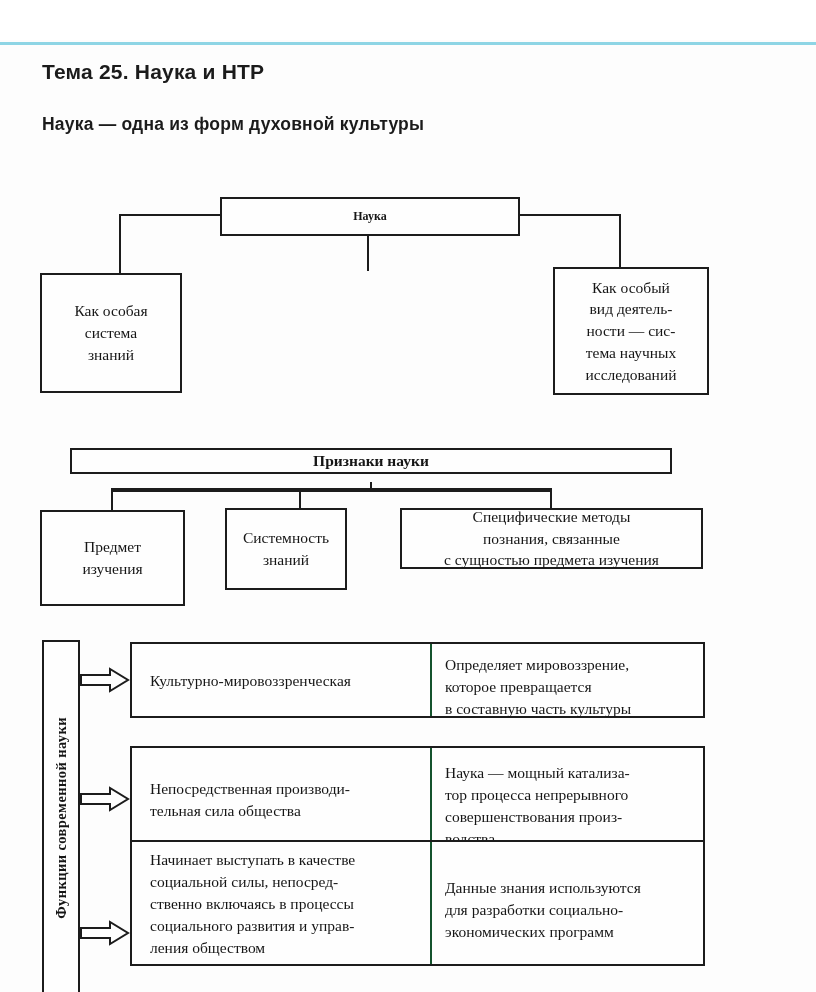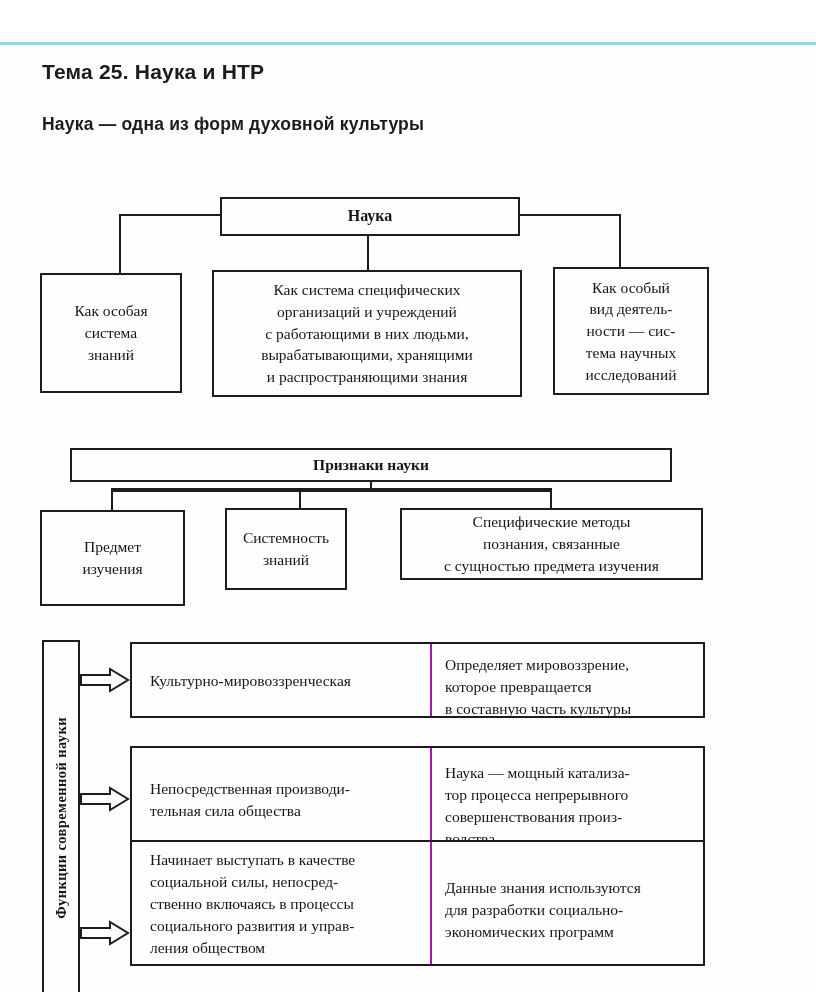--- a/index.html
+++ b/index.html
@@ -23,21 +23,21 @@
     text-align: center; white-space: pre-line;
     font-size: 15.5px; line-height: 1.4; padding: 4px 6px;
   }
   .box.bold { font-weight: 700; }
   .hline, .vline { position: absolute; background: #1c1c1c; }
   .fn-row {
     position: absolute; left: 130px; width: 575px;
     border: 2px solid #1c1c1c; background: #fefefe; display: flex;
   }
   .fn-left {
-    width: 300px; border-right: 2px solid #a21caf;
+    width: 300px; border-right: 2px solid #14532d;
     display: flex; align-items: center;
     padding: 6px 10px 5px 18px; white-space: pre-line;
     font-size: 15.5px; line-height: 1.42;
   }
   .fn-right {
     flex: 1; display: flex; align-items: center;
     padding: 19px 8px 6px 13px; white-space: pre-line;
     font-size: 15.5px; line-height: 1.42;
   }
   .vaxis {
@@ -55,55 +55,50 @@
 <body>
 
 <div class="page">
 
   <div class="accent" style="left:0; top:2px; width:816px; height:3px"></div>
   <div class="accent" style="left:0; top:958px; width:782px; height:4px"></div>
 
   <div class="title" style="left:42px; top:20px; font-size:21px">Тема 25. Наука и НТР</div>
   <div class="title" style="left:42px; top:74px; font-size:17.5px">Наука — одна из форм духовной культуры</div>
 
-  <div class="box bold" style="left:220px; top:157px; width:300px; height:39px; font-size:16px">Наука</div>
+  <div class="box bold" style="left:220px; top:157px; width:300px; height:39px; font-size:12px">Наука</div>
 
   <div class="hline" style="left:119px; top:174px; width:101px; height:2px"></div>
   <div class="vline" style="left:119px; top:174px; width:2px; height:60px"></div>
   <div class="hline" style="left:520px; top:174px; width:101px; height:2px"></div>
   <div class="vline" style="left:619px; top:174px; width:2px; height:54px"></div>
   <div class="vline" style="left:367px; top:196px; width:2px; height:35px"></div>
 
   <div class="box" style="left:40px; top:233px; width:142px; height:120px">Как особая
 система
 знаний</div>
-  <div class="box" style="left:212px; top:230px; width:310px; height:127px">Как система специфических
-организаций и учреждений
-с работающими в них людьми,
-вырабатывающими, хранящими
-и распространяющими знания</div>
   <div class="box" style="left:553px; top:227px; width:156px; height:128px">Как особый
 вид деятель-
 ности — сис-
 тема научных
 исследований</div>
 
-  <div class="box bold" style="left:70px; top:408px; width:602px; height:34px">Признаки науки</div>
+  <div class="box bold" style="left:70px; top:408px; width:602px; height:26px">Признаки науки</div>
 
   <div class="vline" style="left:370px; top:442px; width:2px; height:7px"></div>
   <div class="hline" style="left:111px; top:448px; width:441px; height:4px"></div>
   <div class="vline" style="left:111px; top:452px; width:2px; height:18px"></div>
   <div class="vline" style="left:299px; top:452px; width:2px; height:16px"></div>
   <div class="vline" style="left:550px; top:452px; width:2px; height:16px"></div>
 
   <div class="box" style="left:40px; top:470px; width:145px; height:96px">Предмет
 изучения</div>
   <div class="box" style="left:225px; top:468px; width:122px; height:82px">Системность
 знаний</div>
-  <div class="box" style="left:400px; top:468px; width:303px; height:72px">Специфические методы
+  <div class="box" style="left:400px; top:468px; width:303px; height:61px">Специфические методы
 познания, связанные
 с сущностью предмета изучения</div>
 
   <div class="vaxis" style="left:42px; top:600px; width:38px; height:356px">
     <span>Функции современной науки</span>
   </div>
 
   <svg class="arrow" style="left:80px; top:627px" width="50" height="26" viewBox="0 0 50 26">
     <polygon points="1,8 30,8 30,2 48,13 30,24 30,18 1,18" fill="#fefefe" stroke="#1c1c1c" stroke-width="2"></polygon>
   </svg>

